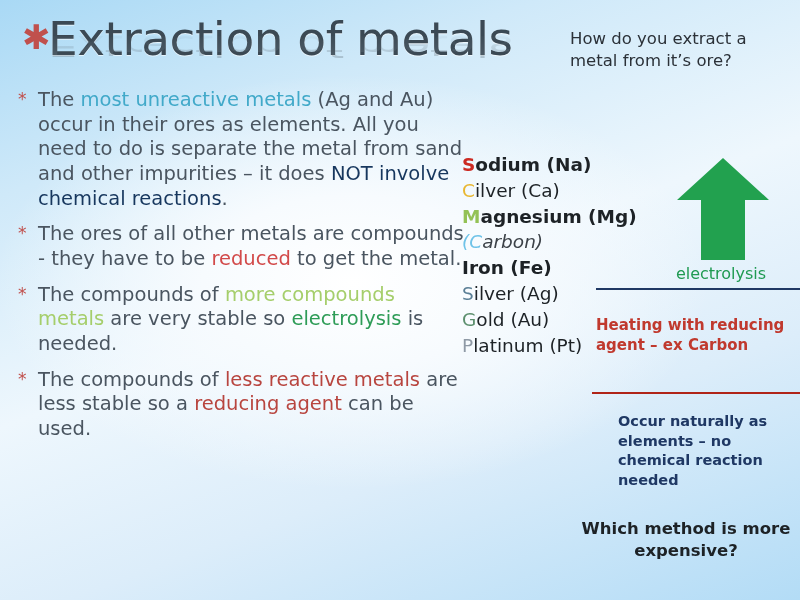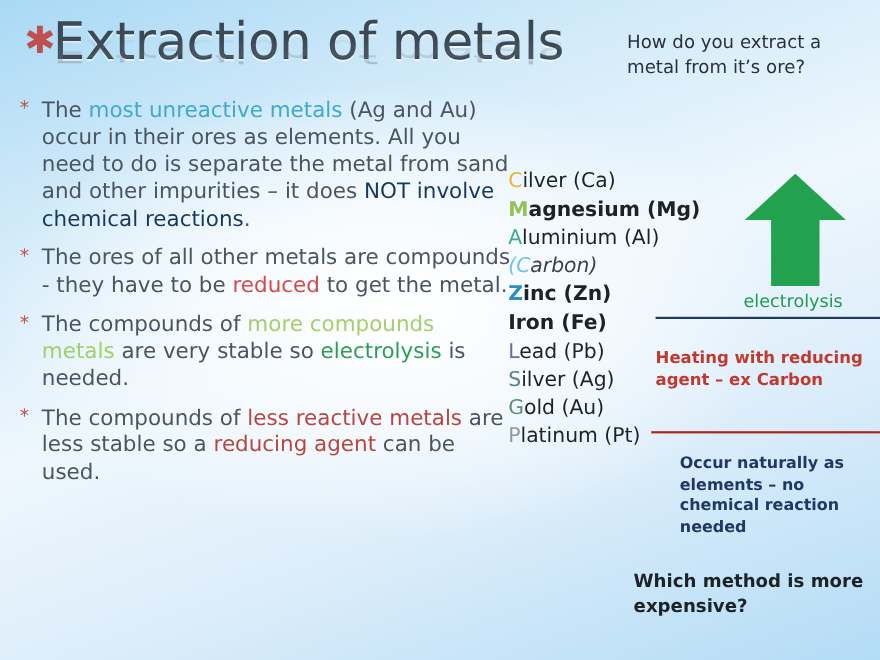--- a/index.html
+++ b/index.html
@@ -187,20 +187,21 @@
   }
   #cost-question {
     position: absolute;
     left: 576px;
     top: 518px;
     width: 220px;
     font-size: 16.5px;
     font-weight: bold;
     line-height: 1.32;
     color: #1d2226;
+    text-align: center;
   }
 </style>
 </head>
 <body>
 
 <div id="slide">
 
   <div id="title-block">
     <span class="title-star">✱</span>
     <div class="title-text">Extraction of metals</div>
@@ -210,27 +211,25 @@
   <div id="header-question">How do you extract a metal from it’s ore?</div>
 
   <div id="bullets">
       <div class="bullet"><span class="bstar">*</span><span>The </span><span class="hl-cyan">most unreactive metals</span><span> (Ag and Au) occur in their ores as elements. All you need to do is separate the metal from sand and other impurities – it does </span><span class="hl-navy">NOT involve chemical reactions</span><span>.</span></div>
       <div class="bullet"><span class="bstar">*</span><span>The ores of all other metals are compounds - they have to be </span><span class="hl-red">reduced</span><span> to get the metal.</span></div>
       <div class="bullet"><span class="bstar">*</span><span>The compounds of </span><span class="hl-ltgrn">more compounds metals</span><span> are very stable so </span><span class="hl-green">electrolysis</span><span> is needed.</span></div>
       <div class="bullet"><span class="bstar">*</span><span>The compounds of </span><span class="hl-brick">less reactive metals</span><span> are less stable so a </span><span class="hl-brick">reducing agent</span><span> can be used.</span></div>
     </div>
 
   <div id="series">
+      <div class="series-row bold"><span class="initial" style="color: rgb(204, 42, 34);">S</span><span>odium (Na)</span></div>
       <div class="series-row"><span class="initial" style="color: rgb(232, 183, 49);">C</span><span>ilver (Ca)</span></div>
       <div class="series-row bold"><span class="initial" style="color: rgb(148, 194, 86);">M</span><span>agnesium (Mg)</span></div>
-      <div class="series-row"><span class="initial" style="color: rgb(63, 174, 134);">A</span><span>luminium (Al)</span></div>
       <div class="series-row italic"><span class="initial" style="color: rgb(111, 195, 232);">(C</span><span>arbon)</span></div>
-      <div class="series-row bold"><span class="initial" style="color: rgb(42, 143, 196);">Z</span><span>inc (Zn)</span></div>
       <div class="series-row bold"><span class="initial" style="color: rgb(29, 34, 38);">I</span><span>ron (Fe)</span></div>
-      <div class="series-row"><span class="initial" style="color: rgb(123, 95, 168);">L</span><span>ead (Pb)</span></div>
       <div class="series-row"><span class="initial" style="color: rgb(91, 127, 150);">S</span><span>ilver (Ag)</span></div>
       <div class="series-row"><span class="initial" style="color: rgb(92, 143, 110);">G</span><span>old (Au)</span></div>
       <div class="series-row"><span class="initial" style="color: rgb(142, 153, 165);">P</span><span>latinum (Pt)</span></div>
     </div>
 
   <div id="arrow-group">
     <svg id="up-arrow" width="110" height="110" viewBox="0 0 110 110">
       <polygon points="55,6 101,48 77,48 77,108 33,108 33,48 9,48" fill="#22a14f"></polygon>
     </svg>
     <div id="electrolysis-label" style="color: rgb(31, 154, 82);">electrolysis</div>

